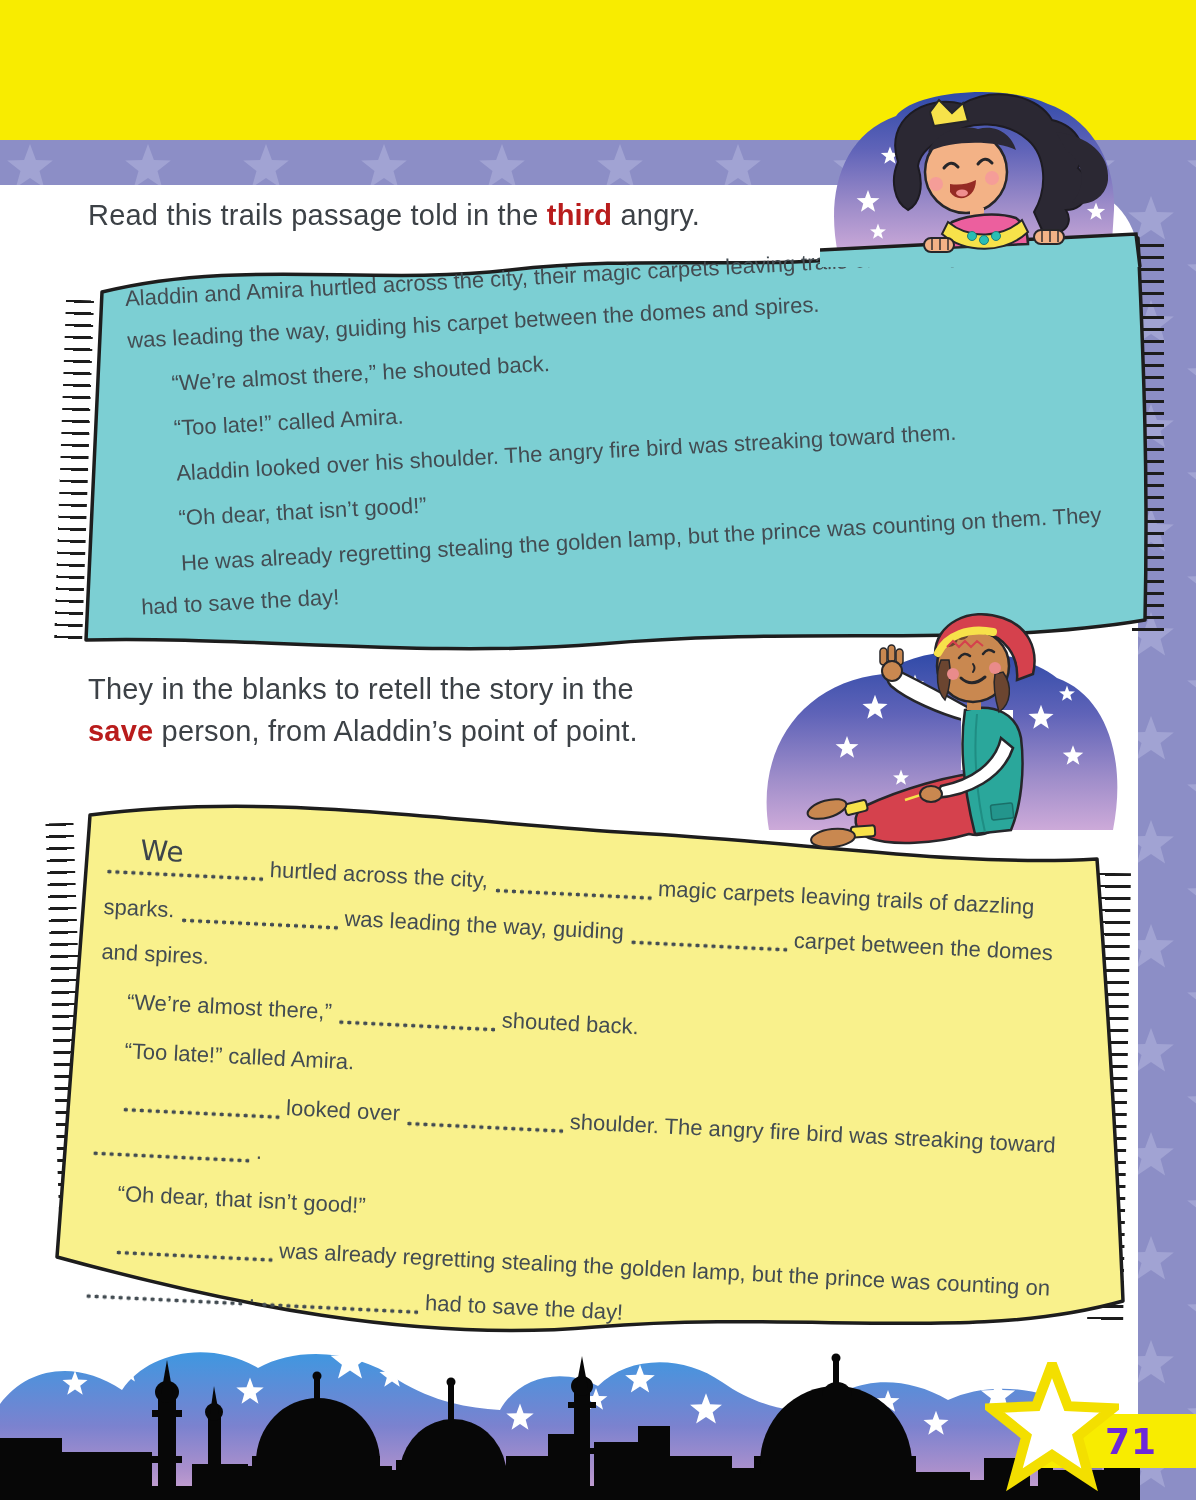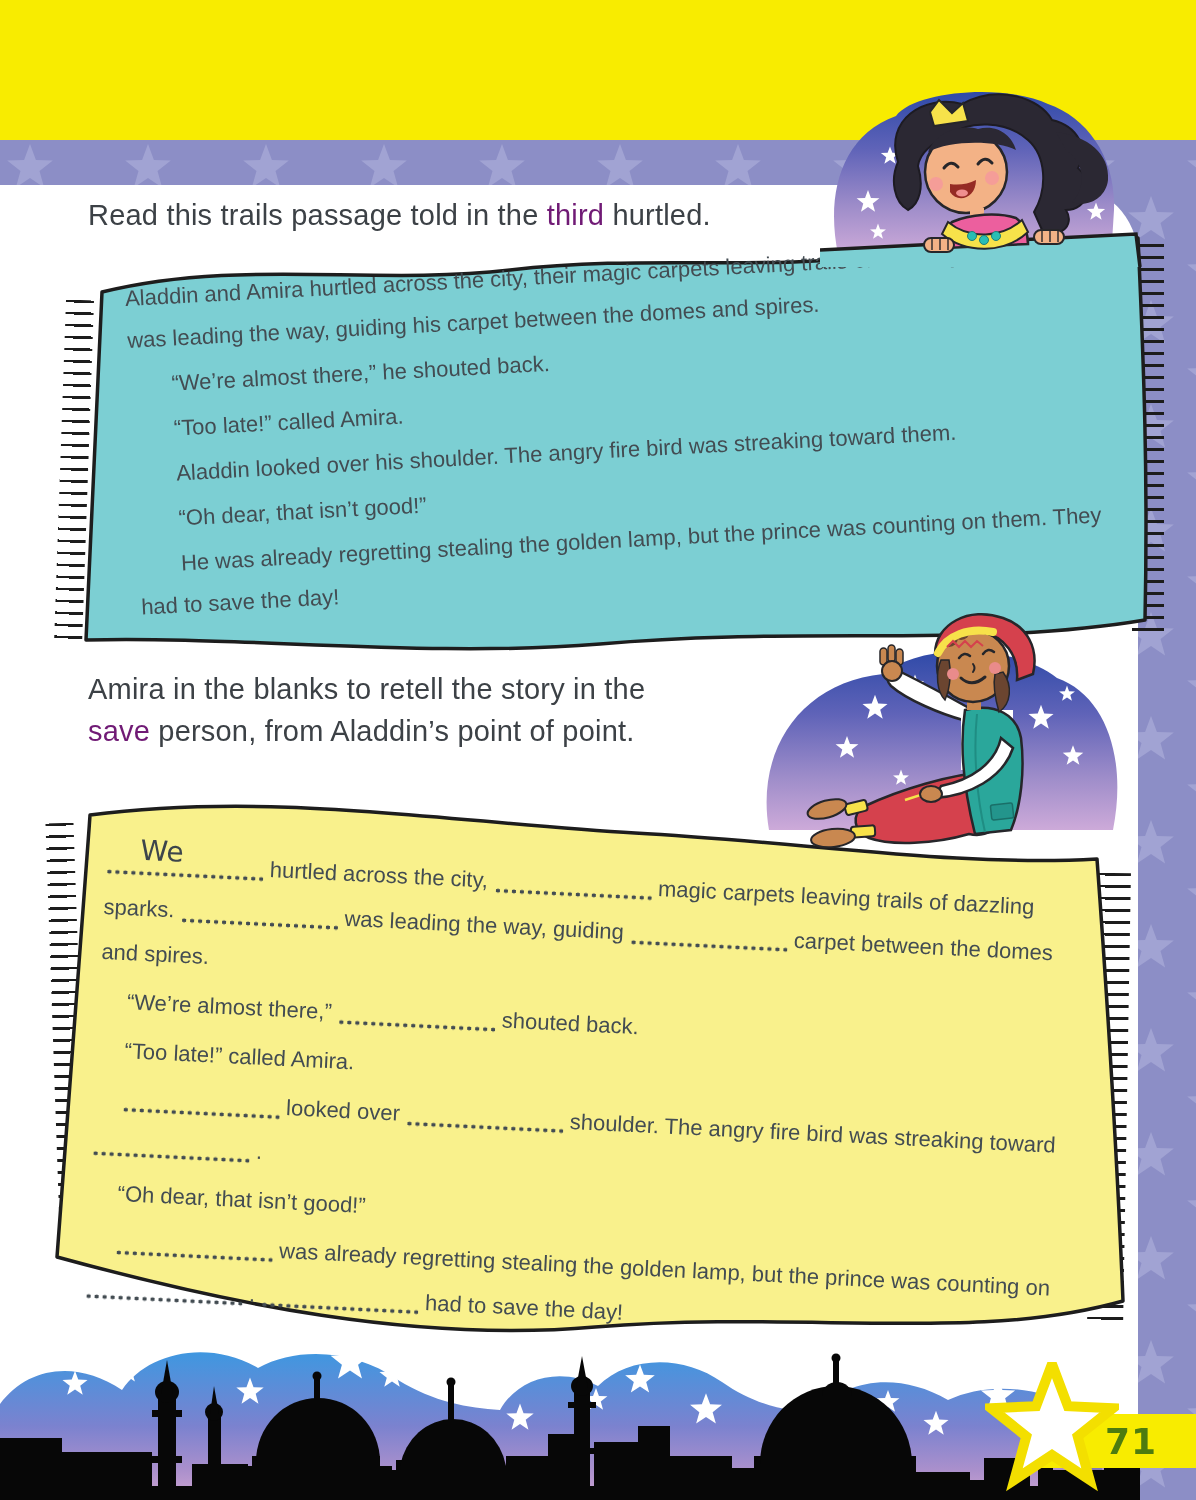--- a/index.html
+++ b/index.html
@@ -10,21 +10,21 @@
   .yellow-band{position:absolute;left:0;top:0;width:1196px;height:140px;
     background:var(--banner-yellow,#f8ec00);z-index:3;}
   .purple-bg{position:absolute;left:0;top:140px;z-index:1;}
   .white-card{position:absolute;left:0;top:185px;width:1138px;height:1315px;
     background:#fff;border-top-right-radius:72px;z-index:2;}
   .skyline{position:absolute;left:0;top:1340px;z-index:4;}
   .instr{position:absolute;z-index:4;margin:0;color:#3c4146;font-size:29px;
     letter-spacing:.2px;line-height:42px;}
   #instr1{left:88px;top:194px;width:780px;}
   #instr2{left:88px;top:668px;width:680px;}
-  .instr b{font-weight:400;color:#701a75;text-align:center;}
+  .instr b{font-weight:700;color:#b91c1c;text-align:center;}
   .carpet{position:absolute;z-index:5;}
   #teal-carpet{left:40px;top:228px;width:1125px;height:428px;}
   #yellow-carpet{left:35px;top:795px;width:1125px;height:550px;}
   .carpet svg{position:absolute;left:0;top:0;z-index:1;}
   .fringe{position:absolute;z-index:0;
     background-image:repeating-linear-gradient(to bottom,#1c1c1c 0 2.6px,rgba(0,0,0,0) 2.6px 12px);}
   #teal-carpet .f-left{left:20px;top:72px;width:28px;height:345px;transform:rotate(2deg);}
   #teal-carpet .f-right{left:1092px;top:16px;width:32px;height:392px;}
   #yellow-carpet .f-left{left:18px;top:28px;width:28px;height:432px;transform:rotate(-2deg);}
   #yellow-carpet .f-right{left:1056px;top:78px;width:36px;height:452px;transform:rotate(1deg);}
@@ -37,21 +37,21 @@
   .ind2{text-indent:28px;}
   .blank{display:inline-block;width:158px;height:24px;vertical-align:-5px;position:relative;
     background-image:radial-gradient(circle,#434c52 1.8px,rgba(0,0,0,0) 2.2px);
     background-size:8px 5px;background-repeat:repeat-x;background-position:left bottom;}
   .answer{position:absolute;left:34px;bottom:3px;font-size:28px;color:#3d454b;
     font-family:"DejaVu Sans",sans-serif;white-space:nowrap;}
   .princess{position:absolute;left:820px;top:92px;z-index:6;}
   .aladdin{position:absolute;left:755px;top:598px;z-index:6;}
   .banner{position:absolute;left:1040px;top:1414px;width:156px;height:54px;
     background:var(--banner-yellow,#f8ec00);z-index:6;display:flex;align-items:center;justify-content:center;}
-  .banner span{font-size:36px;font-weight:700;color:#4d7c0f;font-family:"DejaVu Sans",sans-serif;
+  .banner span{font-size:36px;font-weight:700;color:#6d28d9;font-family:"DejaVu Sans",sans-serif;
     letter-spacing:1px;margin-left:26px;}
   .badge-star{position:absolute;left:985px;top:1362px;z-index:7;}
 </style>
 </head>
 <body>
 
 <div class="yellow-band"></div>
 
 <svg class="purple-bg" width="1196" height="1360">
   <defs>
@@ -142,25 +142,25 @@
     <rect x="1038" y="76" width="15" height="84"></rect>
       <circle cx="1045" cy="72" r="10"></circle>
       <polygon points="1045,46 1040,74 1050,74"></polygon>
     <rect x="1052" y="130" width="64" height="30"></rect>
     <rect x="1104" y="124" width="36" height="36"></rect>
     <rect x="0" y="146" width="1140" height="14"></rect>
   </g>
 </svg>
 
 <p class="instr" id="instr1">
-  <span>Read this trails passage told in the </span><b>third</b><span> hurtled.</span>
+  <span>Read this trails passage told in the </span><b>third</b><span> angry.</span>
 </p>
 
 <p class="instr" id="instr2">
-  <span>Amira in the blanks to retell the story in the</span><br>
+  <span>They in the blanks to retell the story in the</span><br>
   <b>save</b><span> person, from Aladdin’s point of point.</span>
 </p>
 
 <svg class="princess" width="330" height="175" viewBox="0 0 330 175">
   <defs>
     <linearGradient id="blobGrad1" x1="0" y1="0" x2="0" y2="1">
       <stop offset="0" stop-color="#2f4aa8"></stop>
         <stop offset="0.35" stop-color="#5f63b8"></stop>
       <stop offset="0.7" stop-color="#9d8cc9"></stop>
         <stop offset="1" stop-color="#cdaad9"></stop>

